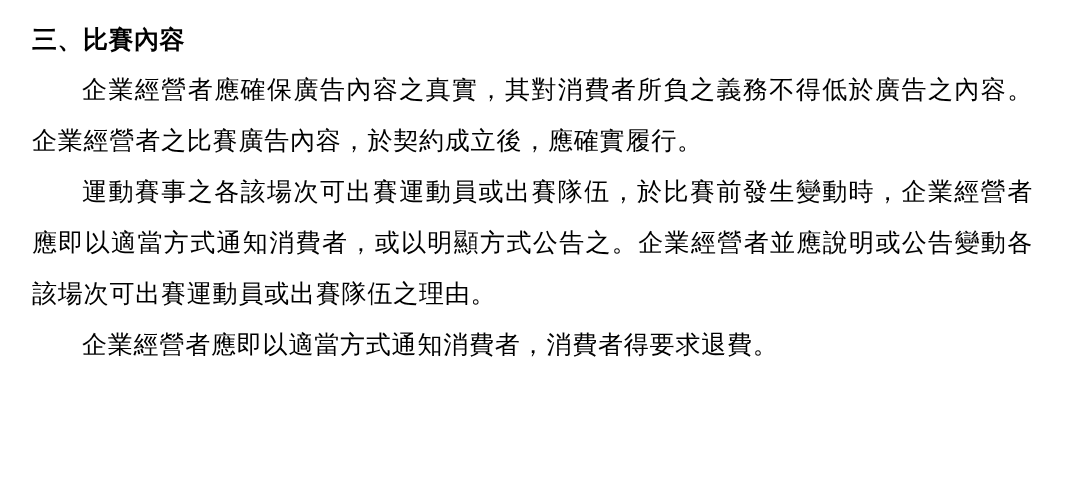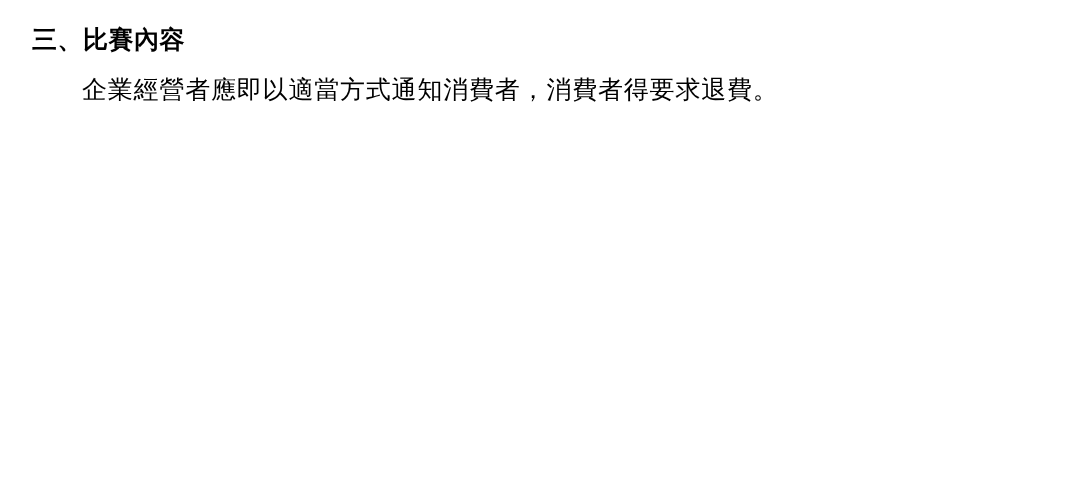--- a/index.html
+++ b/index.html
@@ -39,14 +39,16 @@
   }
   .para + .para {
     margin-top: 0;
   }
 </style>
 </head>
 <body>
 
 <div class="page">
   <h1 class="heading">三、比賽內容</h1>
+  <p class="para">企業經營者應確保廣告內容之真實，其對消費者所負之義務不得低於廣告之內容。企業經營者之比賽廣告內容，於契約成立後，應確實履行。</p>
+  <p class="para">運動賽事之各該場次可出賽運動員或出賽隊伍，於比賽前發生變動時，企業經營者應即以適當方式通知消費者，或以明顯方式公告之。企業經營者並應說明或公告變動各該場次可出賽運動員或出賽隊伍之理由。</p>
   <p class="para">企業經營者應即以適當方式通知消費者，消費者得要求退費。</p>
 </div>
 
 </body></html>

